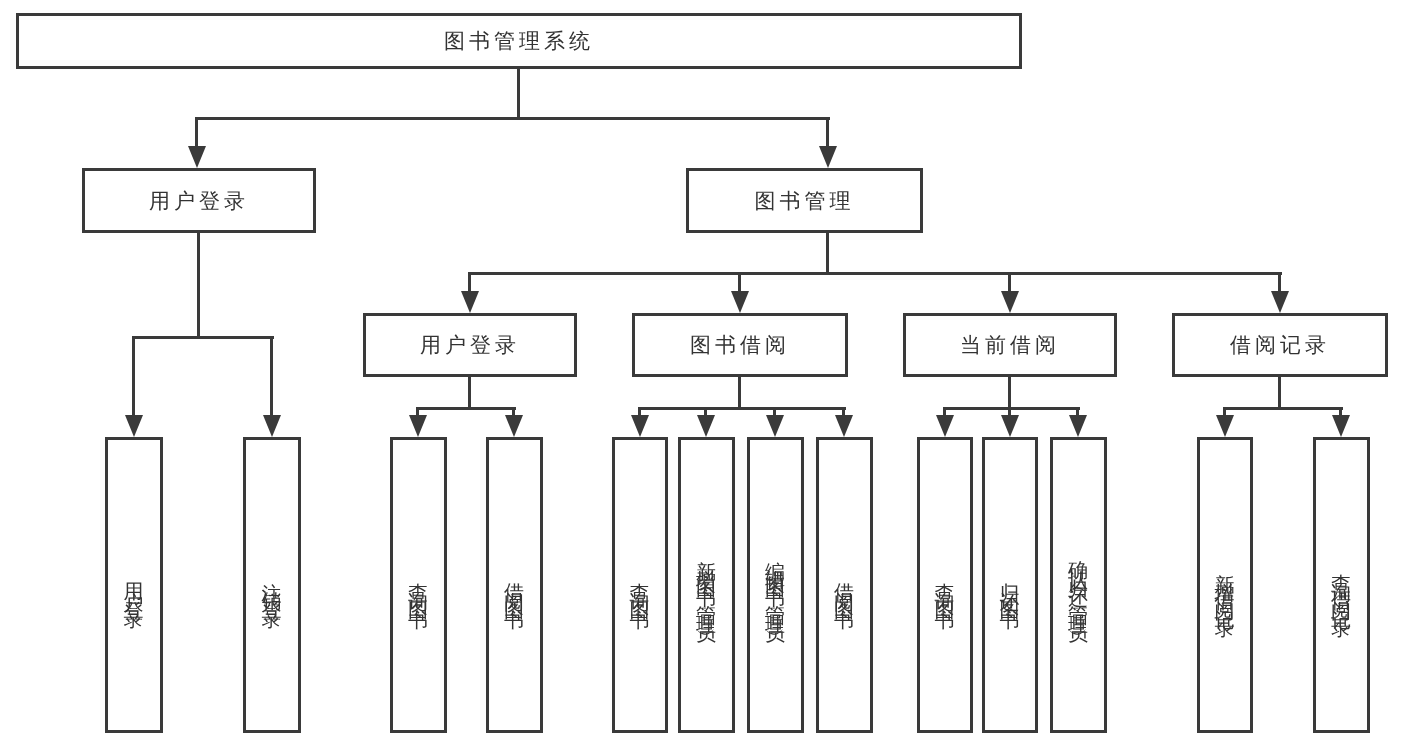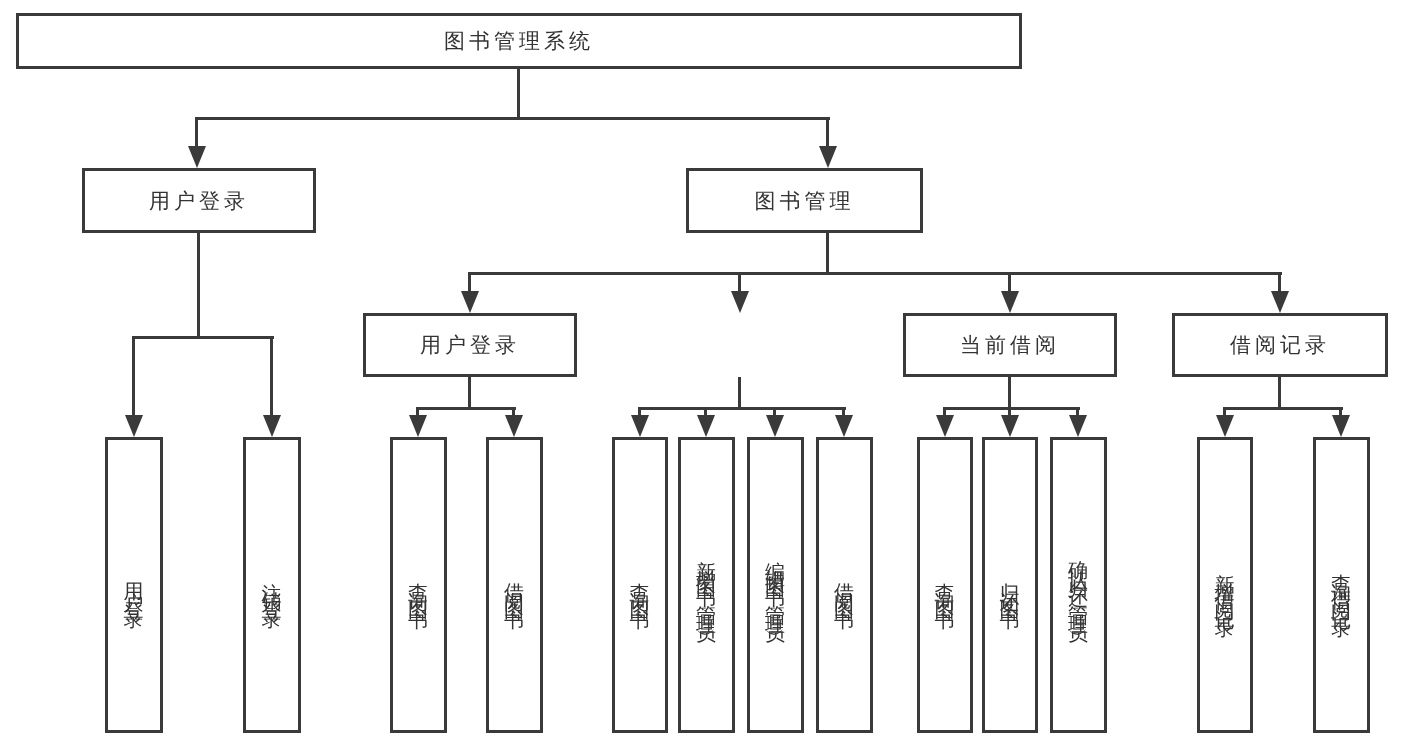--- a/index.html
+++ b/index.html
@@ -63,20 +63,21 @@
 <body>
 
 <div id="stage">
 
   <div class="box" style="left:16px;top:13px;width:1006px;height:56px;">图书管理系统</div>
 
   <div class="box" style="left:82px;top:168px;width:234px;height:65px;">用户登录</div>
   <div class="box" style="left:686px;top:168px;width:237px;height:65px;">图书管理</div>
 
   <div class="box" style="left:363px;top:313px;width:214px;height:64px;">用户登录</div>
+  <div class="box" style="left:632px;top:313px;width:216px;height:64px;">图书借阅</div>
   <div class="box" style="left:1172px;top:313px;width:216px;height:64px;">借阅记录</div>
   <div class="box" style="left:903px;top:313px;width:214px;height:64px;">当前借阅</div>
 
   <div class="vbox" style="left:105px;top:437px;width:58px;height:296px;">
     <span>用户登录</span>
     </div>
   <div class="vbox" style="left:243px;top:437px;width:58px;height:296px;">
     <span>注销登录</span>
     </div>
 

